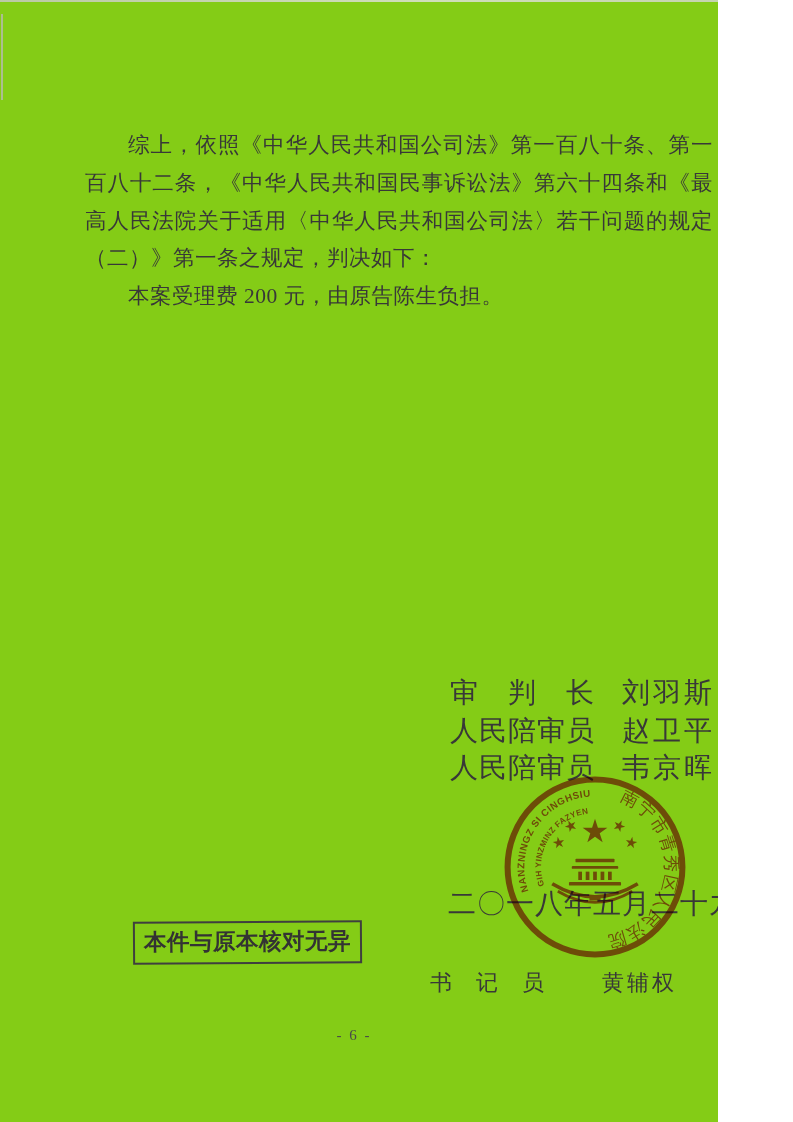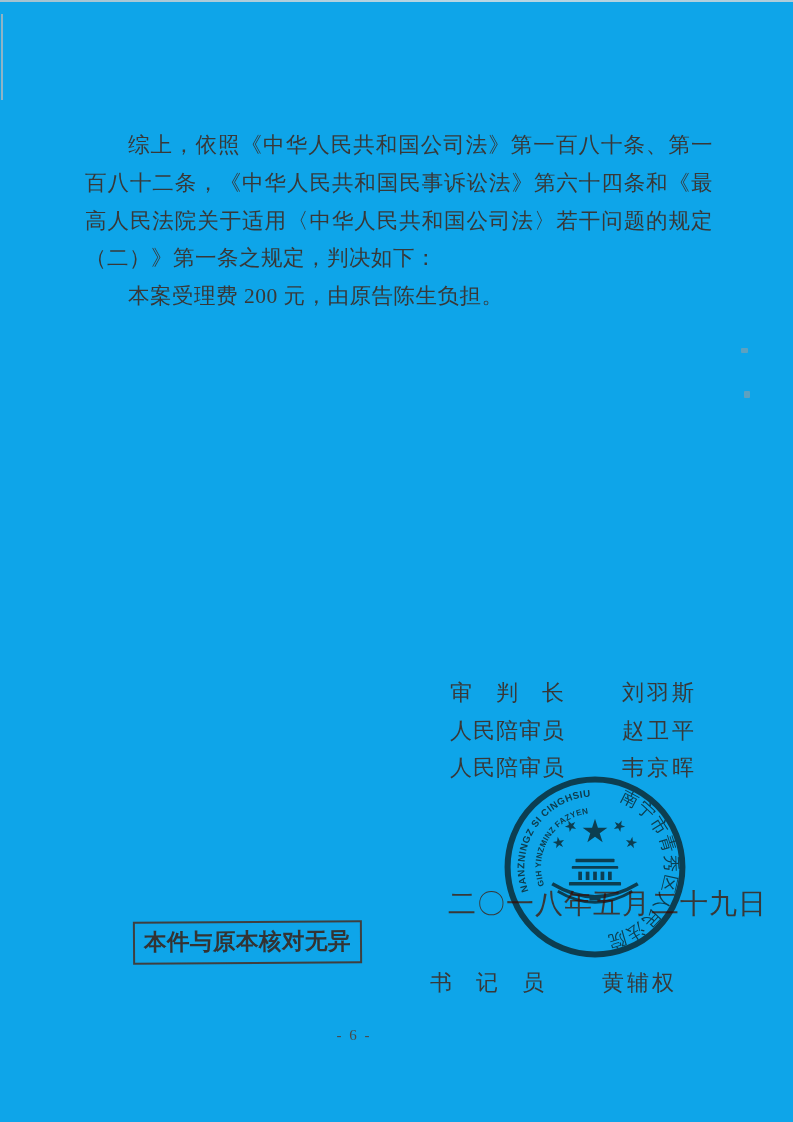--- a/index.html
+++ b/index.html
@@ -1,23 +1,23 @@
 <!DOCTYPE html>
 <html><head>
 <meta charset="utf-8">
 <style>
   * { margin: 0; padding: 0; box-sizing: border-box; }
   html, body { background: #ffffff; }
   body { font-family: "Liberation Serif", "DejaVu Serif", serif; }
 
   .page {
     position: relative;
-    width: 793px;
+    width: 718px;
     height: 1122px;
-    background: #0ea5e9;
+    background: #84cc16;
     overflow: hidden;
     color: #383838;
   }
 
   
   .scan-edge-top {
     position: absolute; left: 0; top: 0; width: 100%; height: 2px;
     background: linear-gradient(to right, #c9c9c9, #e3e3e3 60%, #d6d6d6);
     opacity: .8;
   }
@@ -37,21 +37,21 @@
     line-height: 37.8px;
     text-align: justify;
     letter-spacing: 0.5px;
   }
   .body-text p { text-indent: 2em; margin: 0; }
 
   
   .sig-block {
     position: absolute;
     left: 450px; top: 674px;
-    font-size: 22px;
+    font-size: 28px;
     line-height: 37.5px;
   }
   .sig-row { display: flex; white-space: nowrap; }
   .sig-role { display: inline-block; width: 172px; letter-spacing: 1px; }
   .sig-name { display: inline-block; letter-spacing: 3px; }
 
   
   .date-line {
     position: absolute;
     left: 448px; top: 885px;

